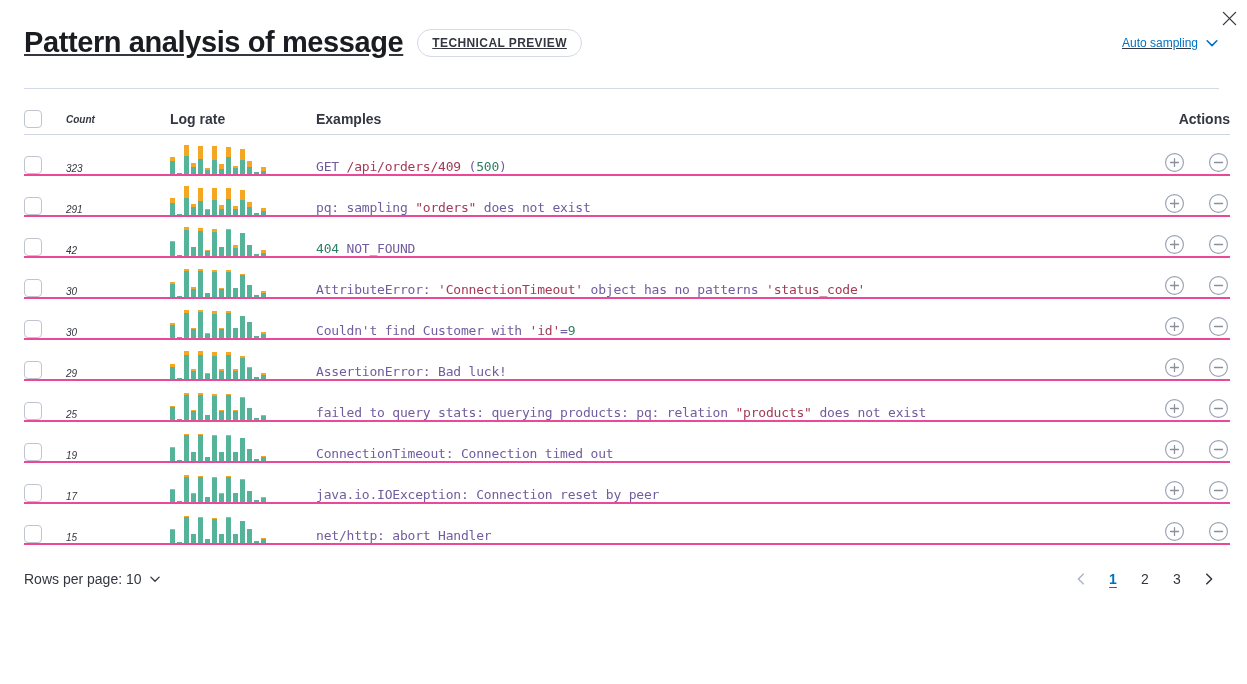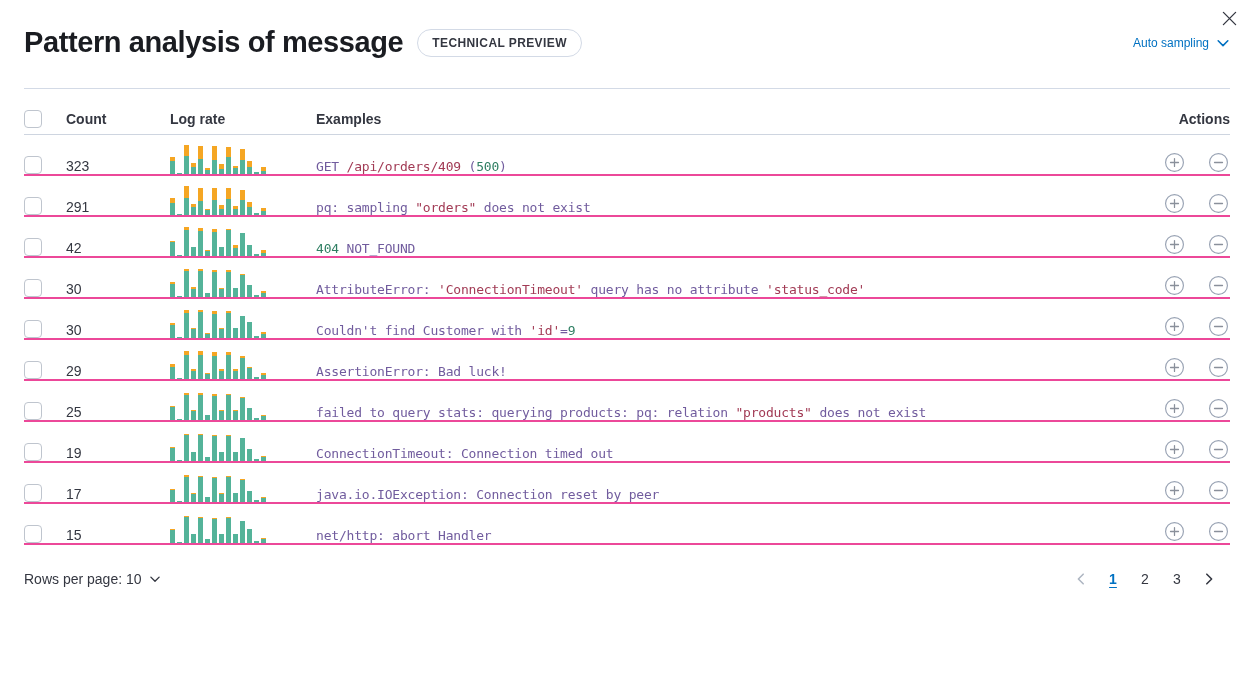--- a/index.html
+++ b/index.html
@@ -1,40 +1,40 @@
 <!DOCTYPE html>
 <html><head>
 <meta charset="utf-8">
 <style>
   * { margin:0; padding:0; box-sizing:border-box; }
   html,body { width:1247px; height:684px; background:#fff; overflow:hidden;
     font-family:"Liberation Sans", sans-serif; color:#343741; }
 
   
-  .flyout-header { position:relative; padding:24px 17px 0 24px; }
+  .flyout-header { position:relative; padding:24px 28px 0 24px;text-decoration:underline; }
   .close-btn { position:absolute; top:6px; right:6px; width:24px; height:24px;
     background:none; border:none; cursor:pointer; display:flex; align-items:center; justify-content:center; }
   .title-row { display:flex; align-items:center; gap:14px; margin-top:2px; }
   .page-title { font-size:29px; font-weight:700; color:#1a1c21; letter-spacing:-0.4px; }
   .tech-badge { border:1px solid #d3dae6; border-radius:18px; padding:6px 14px;
     font-size:12px; font-weight:700; letter-spacing:0.4px; color:#343741; white-space:nowrap; }
   .sampling { margin-left:auto; display:flex; align-items:center; gap:7px;
     background:none; border:none; cursor:pointer; font-size:12px; font-family:inherit; }
   .header-divider { border:none; border-top:1px solid #d3dae6; margin-top:29px; }
 
   
   .main { padding:0 17px 0 24px; }
   .summary { margin-top:43px; font-size:16px; color:#343741; }
 
   .thead { display:flex; align-items:center; height:31px; margin-top:15px;
     border-bottom:1px solid #ced5e0; font-size:14px; font-weight:700; }
   .trow { display:flex; align-items:flex-end; height:41px; border-bottom:2px solid #ec4899; }
 
   .col-check { width:42px; display:flex; align-items:center; }
-  .col-count { width:104px; font-size:14px; }
+  .col-count { width:104px; font-size:10px;font-style:italic; }
   .col-rate  { width:146px; display:flex; align-items:center; }
   .col-examples { flex:1; overflow:hidden; white-space:nowrap; }
   .col-actions { width:92px; display:flex; justify-content:flex-end; gap:20px; align-items:center; }
   .thead .col-actions { font-weight:700; }
 
   .checkbox { width:18px; height:18px; border:1px solid #bfc5ce; border-radius:4px;
     background:#fff; display:inline-block; cursor:pointer; }
 
   .mono { font-family:"DejaVu Sans Mono", monospace; font-size:13px; letter-spacing:-0.2px; }
   .token-purple { color:#715c9e; }
@@ -399,21 +399,21 @@
             <div class="sparkbar">
               <div class="seg-o" style="height: 0px; background: rgb(245, 166, 35);"></div>
               <div class="seg-g" style="height: 2px; background: rgb(84, 179, 153);"></div>
             </div>
             <div class="sparkbar">
               <div class="seg-o" style="height: 2px; background: rgb(245, 166, 35);"></div>
               <div class="seg-g" style="height: 4px; background: rgb(84, 179, 153);"></div>
             </div>
           </div>
         </div>
-    <div class="col-examples mono"><span class="token-purple">AttributeError: </span><span class="token-red">'ConnectionTimeout'</span><span class="token-purple"> query has no attribute </span><span class="token-red">'status_code'</span></div>
+    <div class="col-examples mono"><span class="token-purple">AttributeError: </span><span class="token-red">'ConnectionTimeout'</span><span class="token-purple"> object has no patterns </span><span class="token-red">'status_code'</span></div>
     <div class="col-actions">
       <button class="icon-btn">
         <svg width="21" height="21" viewBox="0 0 20 20">
               <circle cx="10" cy="10" r="8.5" fill="none" stroke="#98a2b3" stroke-width="1.1"></circle>
               <path d="M10 6.2 V13.8 M6.2 10 H13.8" stroke="#8a909b" stroke-width="1.2" stroke-linecap="round"></path>
             </svg>
       </button>
       <button class="icon-btn">
         <svg width="21" height="21" viewBox="0 0 20 20">
               <circle cx="10" cy="10" r="8.5" fill="none" stroke="#98a2b3" stroke-width="1.1"></circle>

